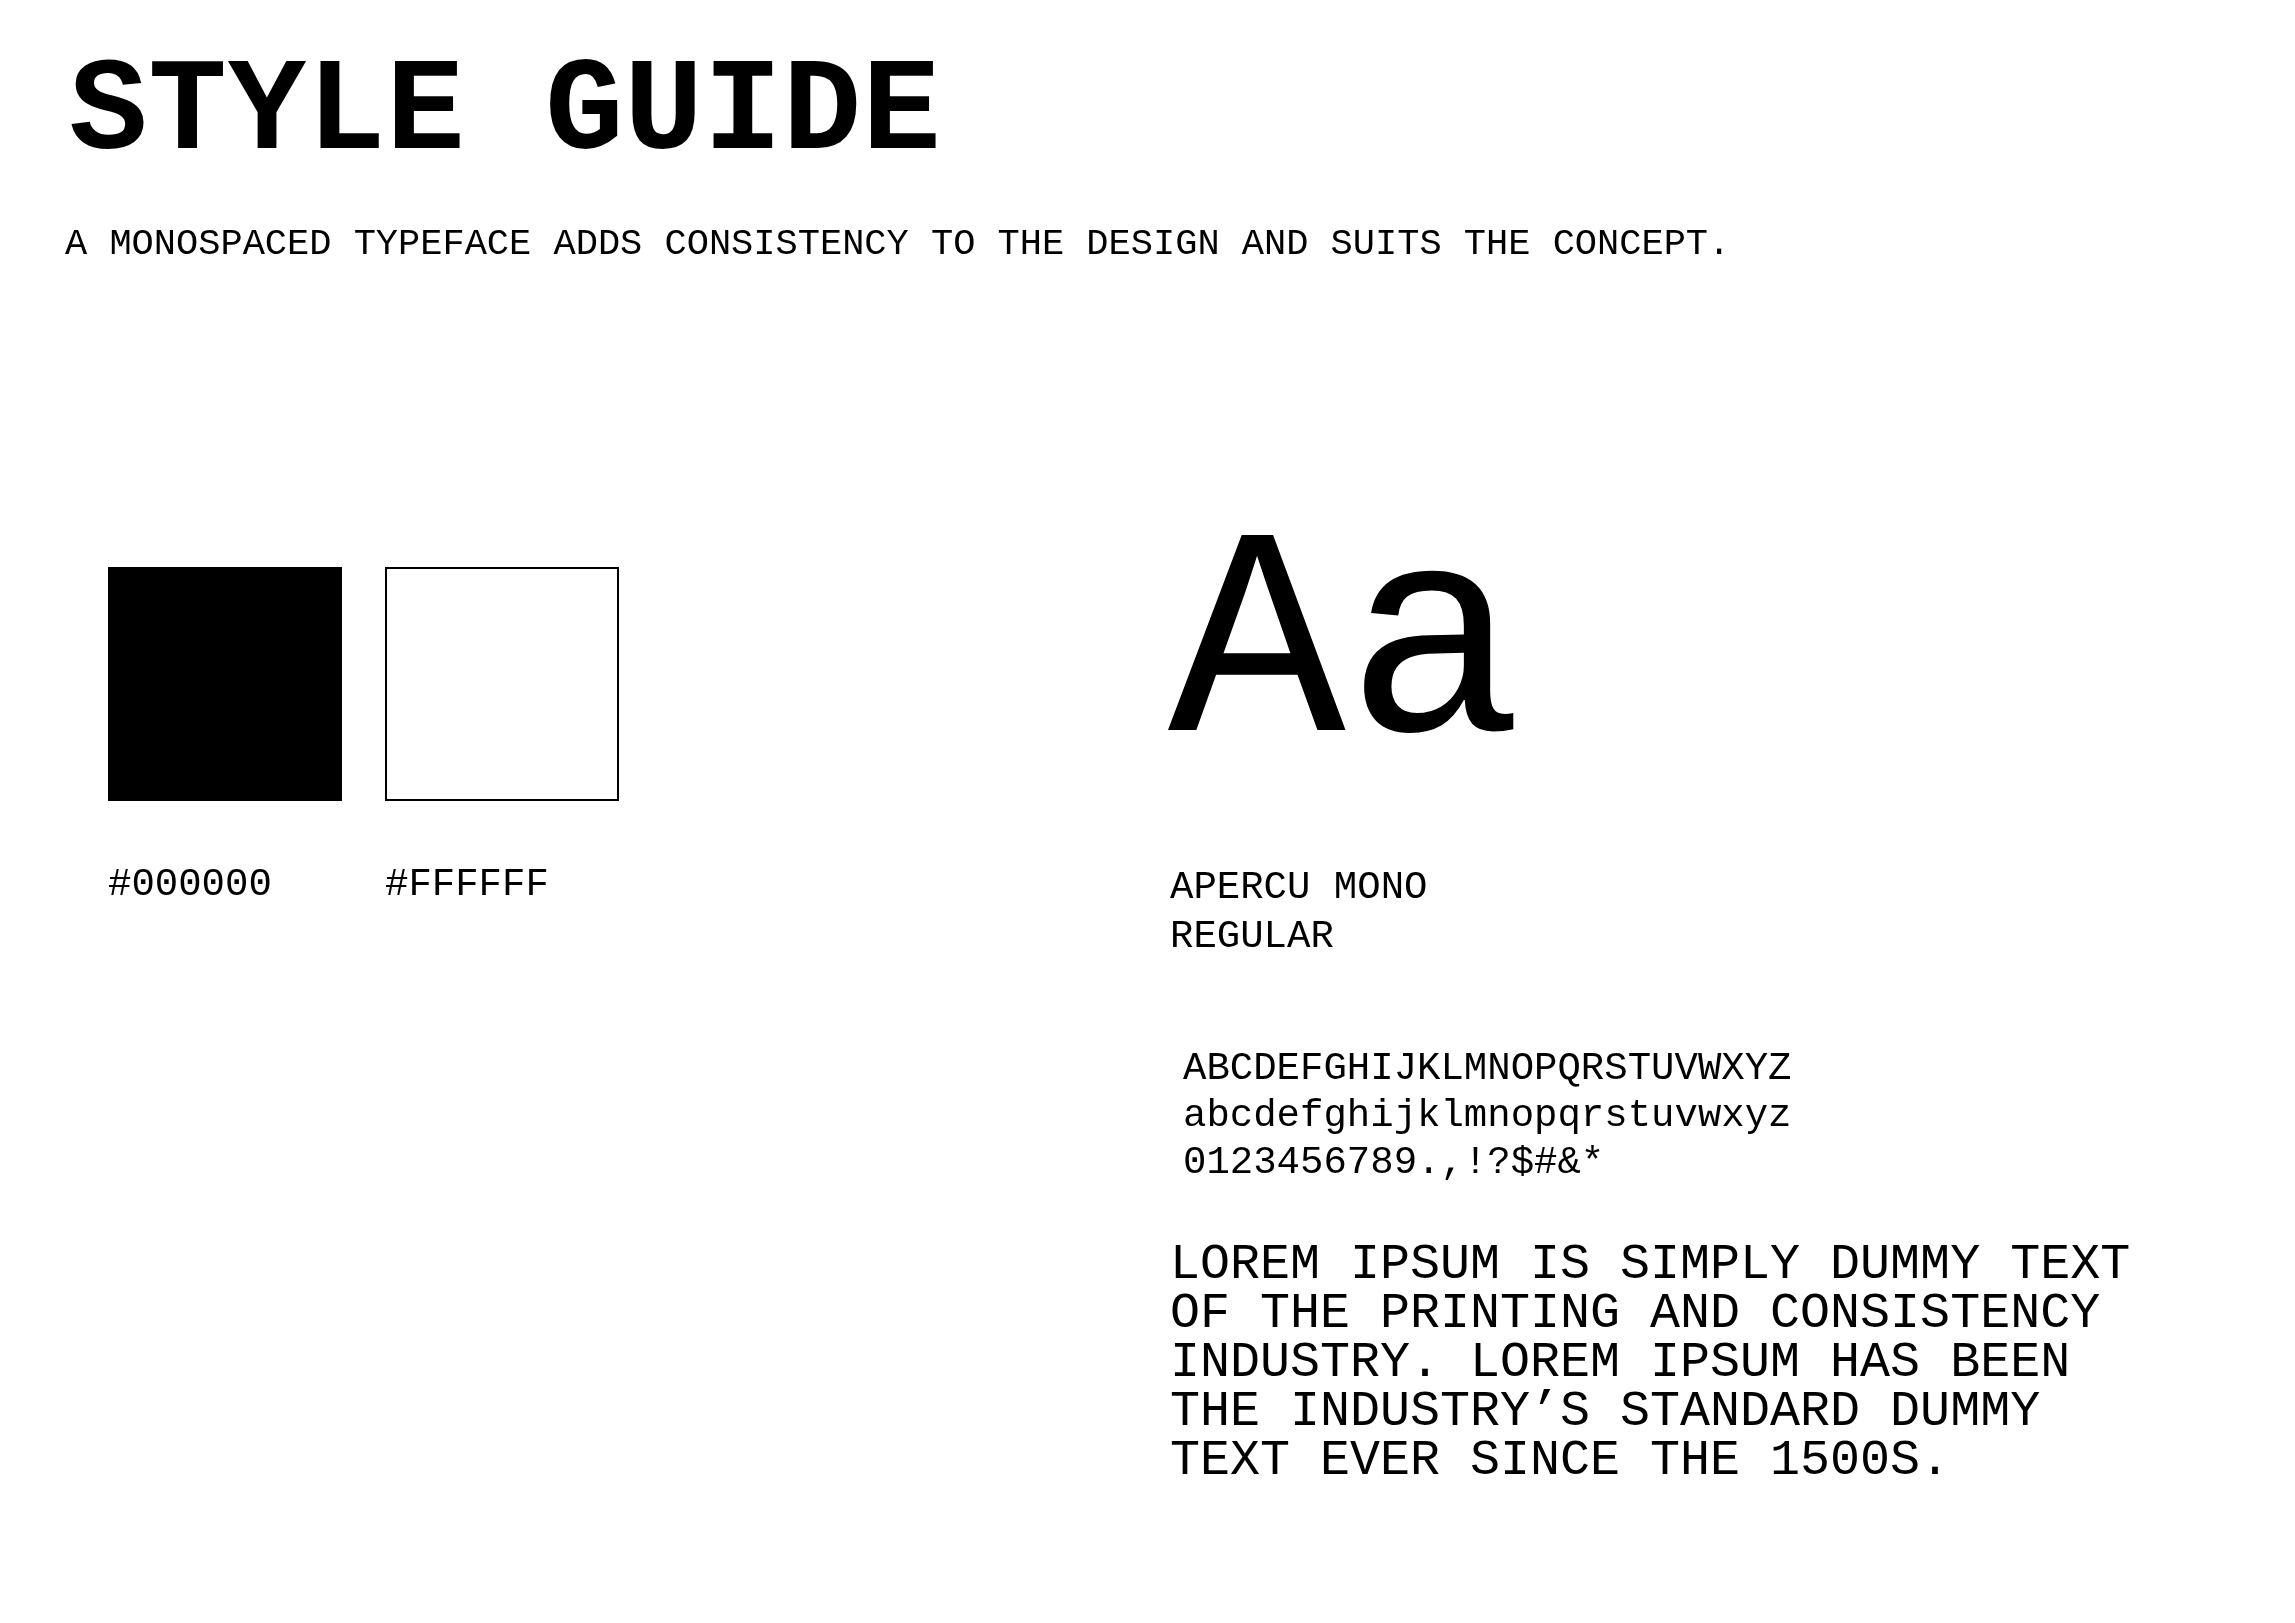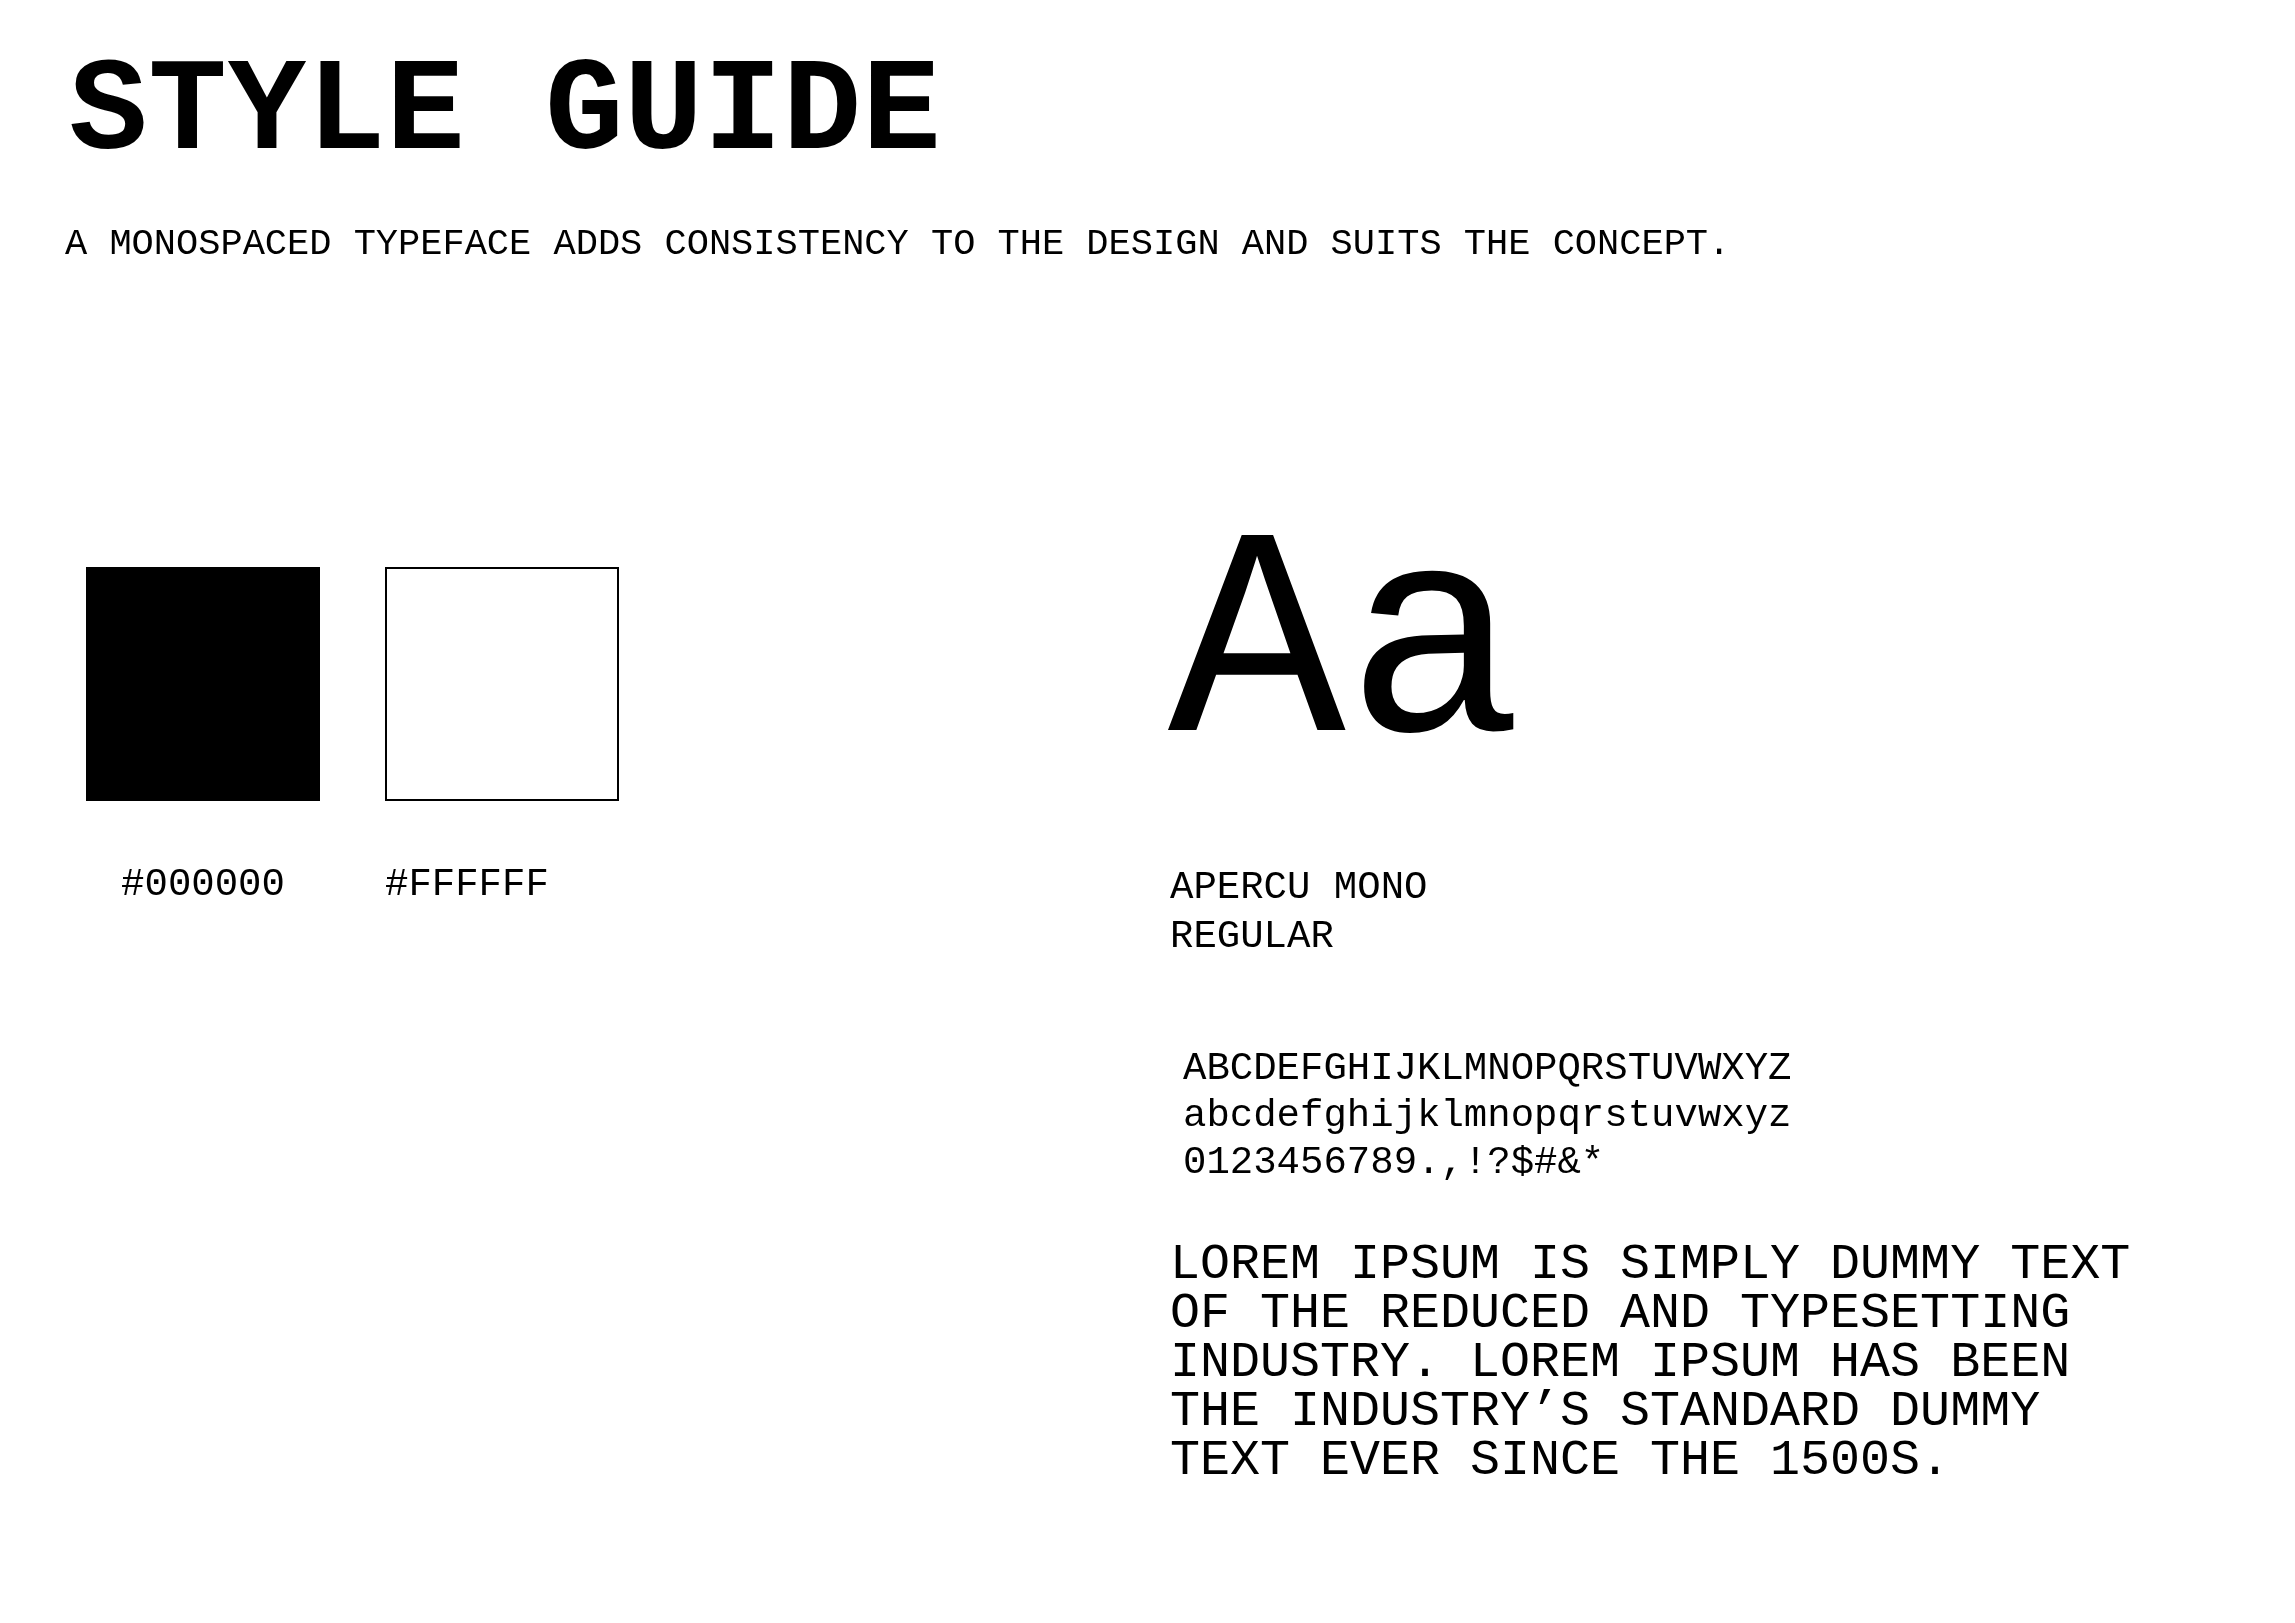--- a/index.html
+++ b/index.html
@@ -25,21 +25,21 @@
 
   .description {
     left: 65px;
     top: 214px;
     font-size: 37px;
     line-height: 60px;
     white-space: nowrap;
   }
 
   .swatch { top: 567px; }
-  .swatch--black { left: 86px; text-align: center; }
+  .swatch--black { left: 108px; }
   .swatch--white { left: 385px; }
   .swatch-box {
     width: 234px;
     height: 234px;
   }
   .swatch--white .swatch-box {
     border: 2.2px solid #000000;
   }
   .swatch-label {
     display: block;
@@ -114,21 +114,21 @@
     </div>
 
     <div class="abs specimen">
       <div>ABCDEFGHIJKLMNOPQRSTUVWXYZ</div>
       <div>abcdefghijklmnopqrstuvwxyz</div>
       <div>0123456789.,!?$#&amp;*</div>
     </div>
 
     <div class="abs lorem">
       <div>LOREM IPSUM IS SIMPLY DUMMY TEXT</div>
-      <div>OF THE REDUCED AND TYPESETTING</div>
+      <div>OF THE PRINTING AND CONSISTENCY</div>
       <div>INDUSTRY. LOREM IPSUM HAS BEEN</div>
       <div>THE INDUSTRY’S STANDARD DUMMY</div>
       <div>TEXT EVER SINCE THE 1500S.</div>
     </div>
   </section>
 
 </main>
 
 
 </body></html>

